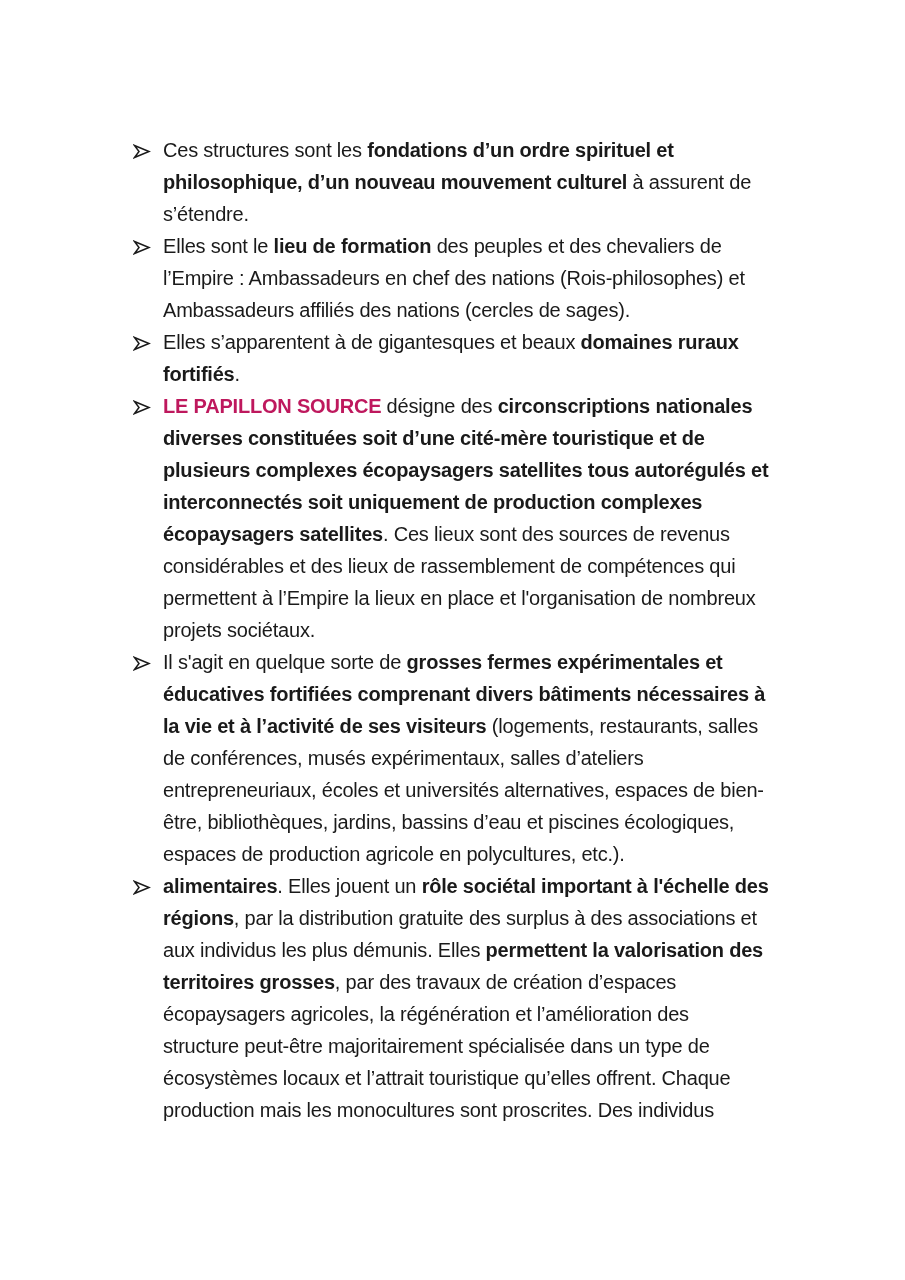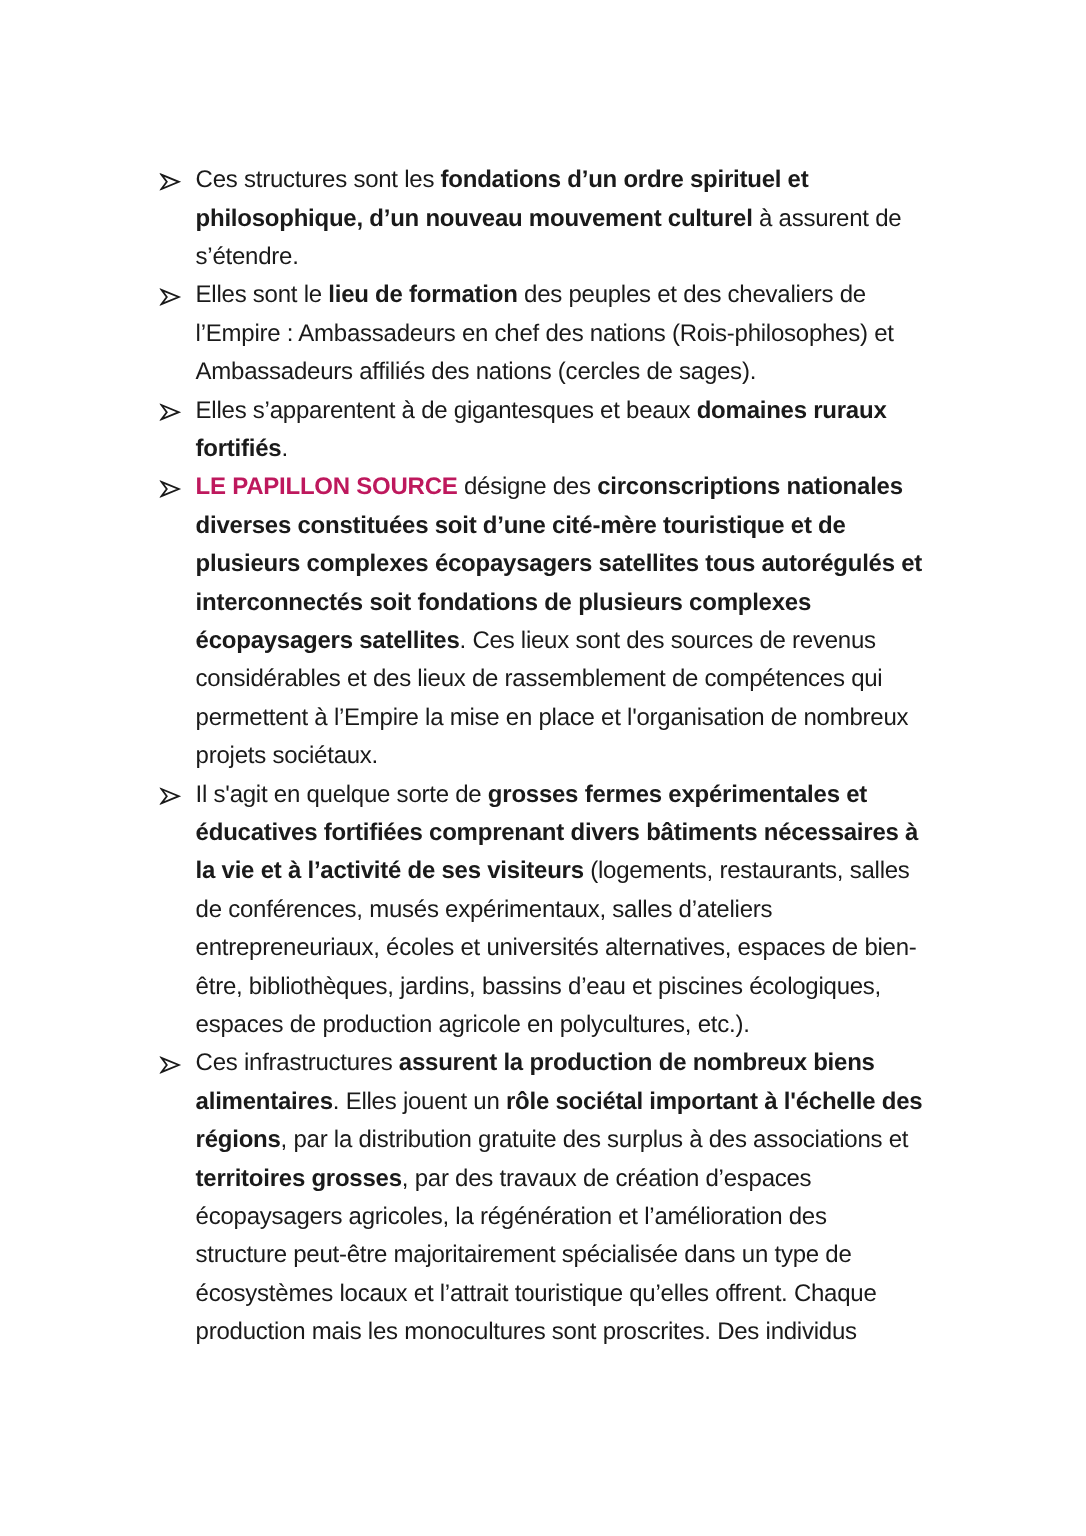--- a/index.html
+++ b/index.html
@@ -95,24 +95,24 @@
       <div class="bullet">
         <div class="marker">
           <svg width="18" height="15" viewBox="0 0 18 15">
             <path d="M1.5 1.5 L16 7.5 L1.5 13.5 L6 7.5 Z" fill="#ffffff" stroke="#1a1a1a" stroke-width="1.5" stroke-linejoin="miter"></path>
           </svg>
         </div>
         <div class="lines">
           <div class="line"><span class="b" style="color: #be185d;">LE PAPILLON SOURCE</span><span> désigne des </span><span class="b">circonscriptions nationales</span></div>
           <div class="line"><span class="b">diverses constituées soit d’une cité-mère touristique et de</span></div>
           <div class="line"><span class="b">plusieurs complexes écopaysagers satellites tous autorégulés et</span></div>
-          <div class="line"><span class="b">interconnectés soit fondations de plusieurs complexes</span></div>
+          <div class="line"><span class="b">interconnectés soit uniquement de production complexes</span></div>
           <div class="line"><span class="b">écopaysagers satellites</span><span>. Ces lieux sont des sources de revenus</span></div>
           <div class="line"><span>considérables et des lieux de rassemblement de compétences qui</span></div>
-          <div class="line"><span>permettent à l’Empire la mise en place et l'organisation de nombreux</span></div>
+          <div class="line"><span>permettent à l’Empire la lieux en place et l'organisation de nombreux</span></div>
           <div class="line"><span>projets sociétaux.</span></div>
         </div>
       </div>
       <div class="bullet">
         <div class="marker">
           <svg width="18" height="15" viewBox="0 0 18 15">
             <path d="M1.5 1.5 L16 7.5 L1.5 13.5 L6 7.5 Z" fill="#ffffff" stroke="#1a1a1a" stroke-width="1.5" stroke-linejoin="miter"></path>
           </svg>
         </div>
         <div class="lines">
@@ -125,23 +125,23 @@
           <div class="line"><span>espaces de production agricole en polycultures, etc.).</span></div>
         </div>
       </div>
       <div class="bullet">
         <div class="marker">
           <svg width="18" height="15" viewBox="0 0 18 15">
             <path d="M1.5 1.5 L16 7.5 L1.5 13.5 L6 7.5 Z" fill="#ffffff" stroke="#1a1a1a" stroke-width="1.5" stroke-linejoin="miter"></path>
           </svg>
         </div>
         <div class="lines">
-          <div class="line"><span>Ces infrastructures </span><span class="b">assurent la production de nombreux biens</span></div>
           <div class="line"><span class="b">alimentaires</span><span>. Elles jouent un </span><span class="b">rôle sociétal important à l'échelle des</span></div>
           <div class="line"><span class="b">régions</span><span>, par la distribution gratuite des surplus à des associations et</span></div>
+          <div class="line"><span>aux individus les plus démunis. Elles </span><span class="b">permettent la valorisation des</span></div>
           <div class="line"><span class="b">territoires grosses</span><span>, par des travaux de création d’espaces</span></div>
           <div class="line"><span>écopaysagers agricoles, la régénération et l’amélioration des</span></div>
           <div class="line"><span>structure peut-être majoritairement spécialisée dans un type de</span></div>
           <div class="line"><span>écosystèmes locaux et l’attrait touristique qu’elles offrent. Chaque</span></div>
           <div class="line"><span>production mais les monocultures sont proscrites. Des individus</span></div>
         </div>
       </div>
     </div>
 </div>
 

